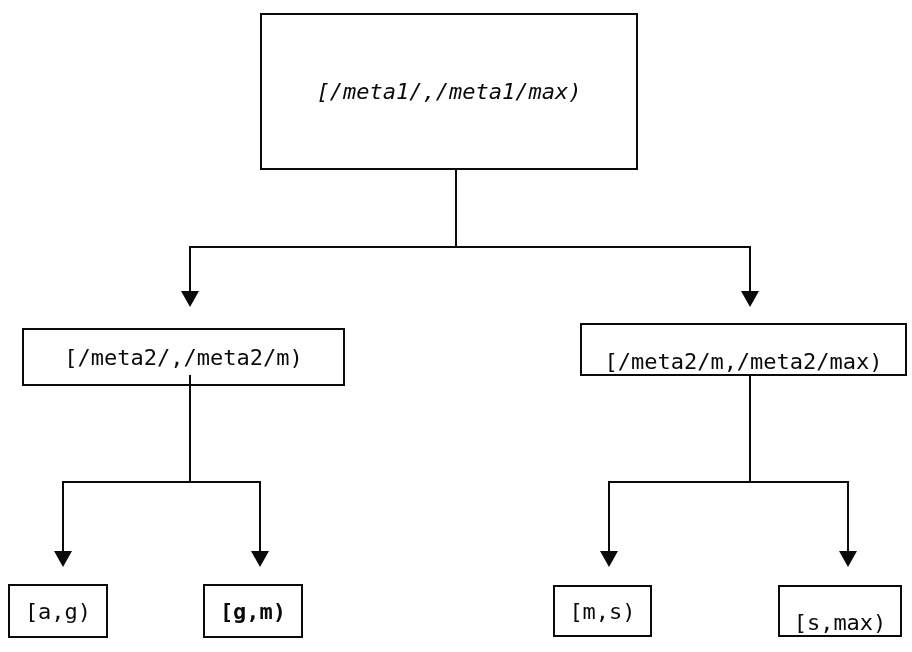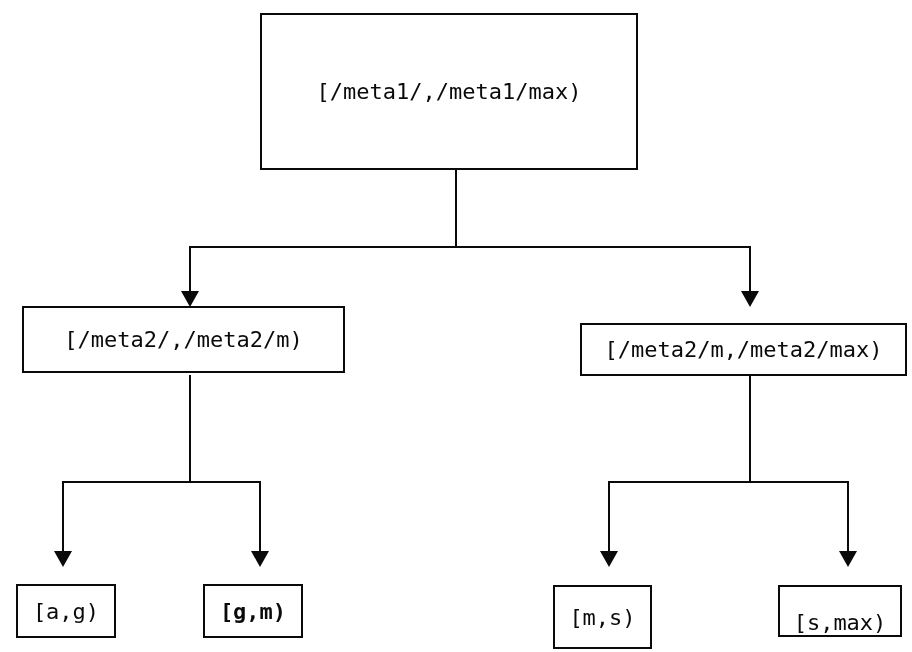--- a/index.html
+++ b/index.html
@@ -40,26 +40,26 @@
   }
   .arrowhead {
     position: absolute;
     width: 0;
     height: 0;
     border-left: 9px solid transparent;
     border-right: 9px solid transparent;
     border-top: 16px solid #0a0a0a;
   }
   
-  #node-root     { left: 260px; top: 13px;  width: 378px; height: 157px; }
-  #node-mid-left { left: 22px;  top: 306px; width: 323px; height: 67px; }
-  #node-mid-right{ left: 580px; top: 323px; width: 327px; height: 53px; }
-  #node-leaf-ag  { left: 8px;   top: 584px; width: 100px; height: 54px; margin-left: 8px; }
+  #node-root     { left: 260px; top: 13px;  width: 378px; height: 157px; font-style: italic; }
+  #node-mid-left { left: 22px;  top: 328px; width: 323px; height: 58px; }
+  #node-mid-right{ left: 580px; top: 323px; width: 327px; height: 53px; align-items: flex-end; }
+  #node-leaf-ag  { left: 8px;   top: 584px; width: 100px; height: 54px; }
   #node-leaf-gm  { left: 203px; top: 584px; width: 100px; height: 54px; font-weight: bold; }
-  #node-leaf-ms  { left: 553px; top: 585px; width: 99px;  height: 64px; }
+  #node-leaf-ms  { left: 553px; top: 585px; width: 99px;  height: 52px; }
   #node-leaf-smax{ left: 778px; top: 585px; width: 124px; height: 52px; align-items: flex-end; }
 </style>
 </head>
 <body>
 
 <div class="canvas">
 
   <div class="node" id="node-root">
     <span>[/meta1/,/meta1/max)</span>
   </div>

